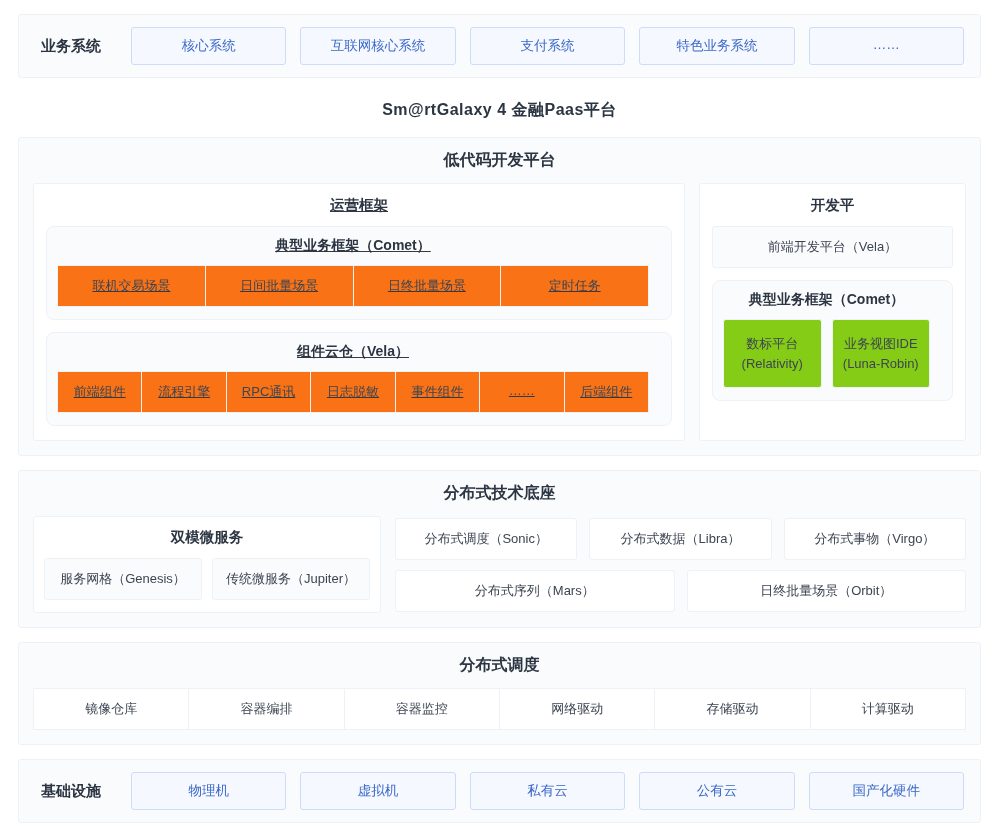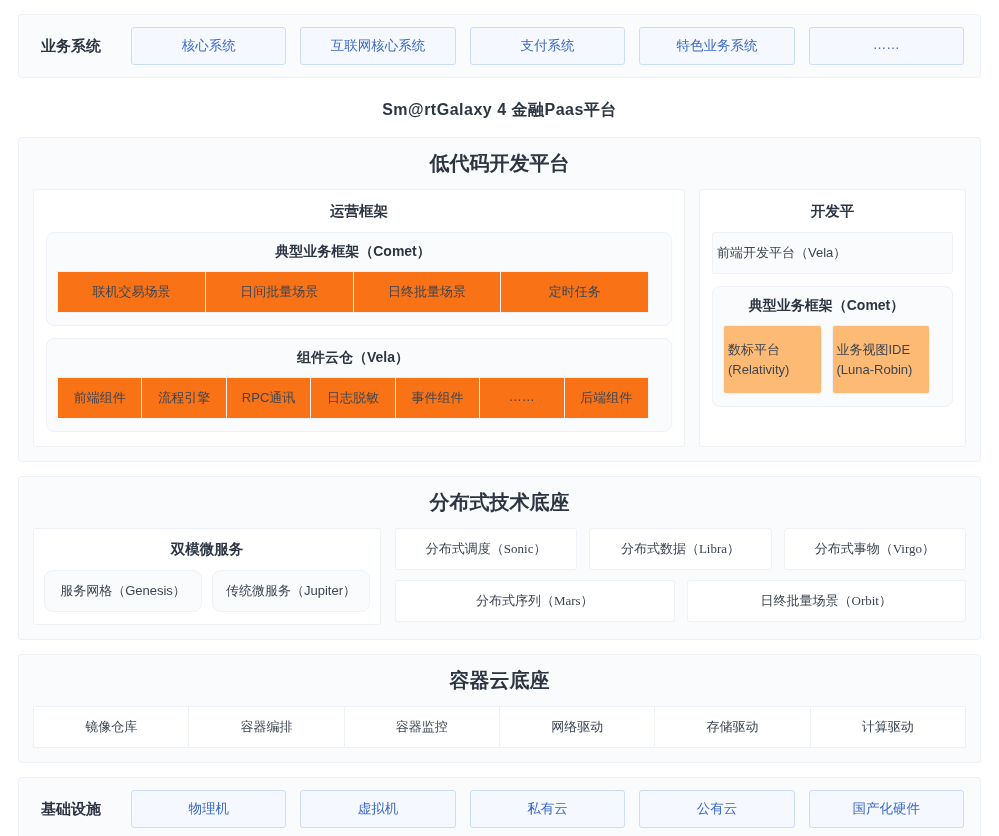--- a/index.html
+++ b/index.html
@@ -76,21 +76,21 @@
   .section {
     background: #fafbfd;
     border: 1px solid #eef1f6;
     border-radius: 3px;
     box-sizing: border-box;
     padding: 12px 14px 14px 14px;
     margin-bottom: 14px;
   }
   .section-title {
     text-align: center;
-    font-size: 20px;
+    font-size: 16px;
     font-weight: bold;
     color: #2c3542;
     margin-bottom: 12px;
   }
 
   .sub-panel {
     background: #ffffff;
     border: 1px solid #eef1f6;
     border-radius: 3px;
     box-sizing: border-box;
@@ -136,75 +136,77 @@
     margin-right: -1px;
   }
   .cell:last-child { margin-right: 0; }
 
   
   .lowcode-body {
     display: flex;
     gap: 14px;
     align-items: stretch;
   }
-  .lowcode-left { flex: 0 0 652px; }
+  .lowcode-left { flex: 0 0 652px; text-decoration: underline; }
   .lowcode-right { flex: 1; }
 
   .dev-item {
     background: #fafbfd;
     border: 1px solid #eef1f6;
     border-radius: 3px;
+    text-align: center;
     font-size: 13px;
     color: #3d4552;
     padding: 11px 4px;
     box-sizing: border-box;
     margin-bottom: 12px;
   }
   .two-col {
     display: flex;
     gap: 10px;
   }
   .two-col .box {
     flex: 1;
-    background: #fdba74;
-    border: 1px solid #eef1f6;
-    border-radius: 3px;
+    background: #84cc16;
+    border: 1px solid #eef1f6;
+    border-radius: 3px;
+    text-align: center;
     font-size: 13px;
     color: #3d4552;
     padding: 14px 4px;
     line-height: 1.5;
     box-sizing: border-box;
   }
 
   
   .dist-body {
     display: flex;
     gap: 14px;
-    align-items: flex-start;
+    align-items: center;
   }
   .dist-left {
     flex: 0 0 348px;
     background: #ffffff;
     border: 1px solid #eef1f6;
     border-radius: 3px;
     box-sizing: border-box;
     padding: 11px 10px 12px 10px;
   }
   .dist-left .pair {
     display: flex;
     gap: 10px;
   }
   .dist-left .pill {
     flex: 1;
     text-align: center;
     font-size: 13px;
     color: #3d4552;
     background: #fafbfd;
     border: 1px solid #eef1f6;
-    border-radius: 9px;
+    border-radius: 3px;
     padding: 11px 2px;
     box-sizing: border-box;
     white-space: nowrap;
   }
   .dist-right {
     flex: 1;
     display: flex;
     flex-direction: column;
     gap: 10px;
     justify-content: center;
@@ -218,21 +220,20 @@
     text-align: center;
     font-size: 13px;
     color: #3d4552;
     background: #ffffff;
     border: 1px solid #eef1f6;
     border-radius: 3px;
     padding: 11px 2px;
     box-sizing: border-box;
     white-space: nowrap;
     overflow: hidden;
-    font-family: Liberation Serif, serif;
   }
 
   
   .container-cells {
     display: flex;
   }
   .container-cells .cell { background: #ffffff; }
 
   
   .band-bottom { margin-top: 14px; }
@@ -330,21 +331,21 @@
         </div>
         <div class="dist-row">
           <div class="dist-cell">分布式序列（Mars）</div>
           <div class="dist-cell">日终批量场景（Orbit）</div>
         </div>
       </div>
     </div>
   </div>
 
   <div class="section">
-    <div class="section-title">容器云底座</div>
+    <div class="section-title">分布式调度</div>
     <div class="container-cells">
       <div class="cell">镜像仓库</div>
       <div class="cell">容器编排</div>
       <div class="cell">容器监控</div>
       <div class="cell">网络驱动</div>
       <div class="cell">存储驱动</div>
       <div class="cell">计算驱动</div>
     </div>
   </div>
 

